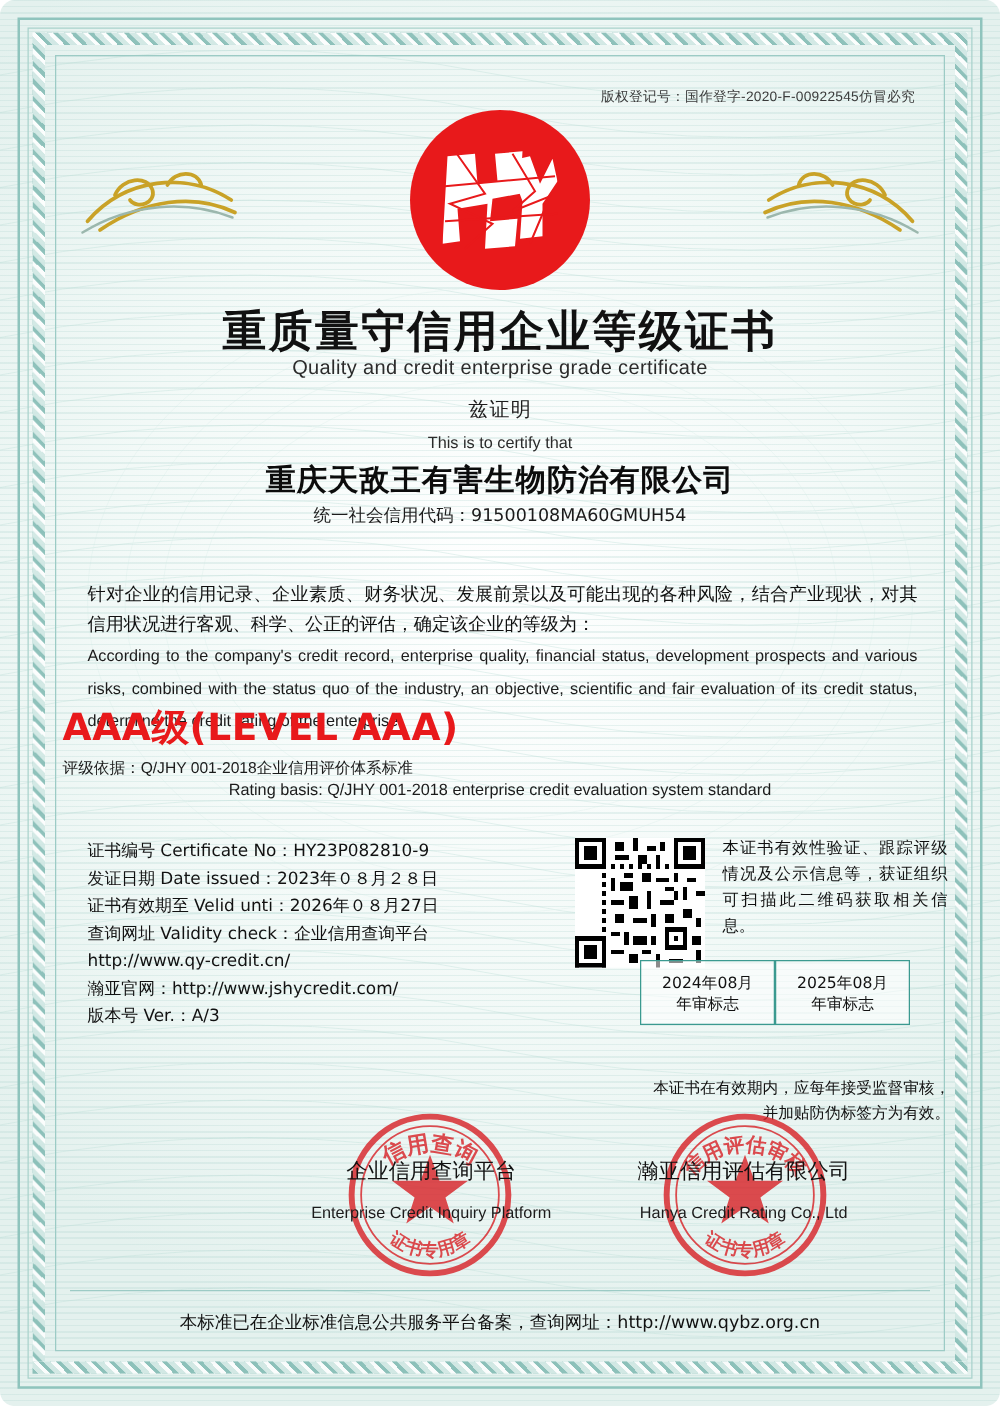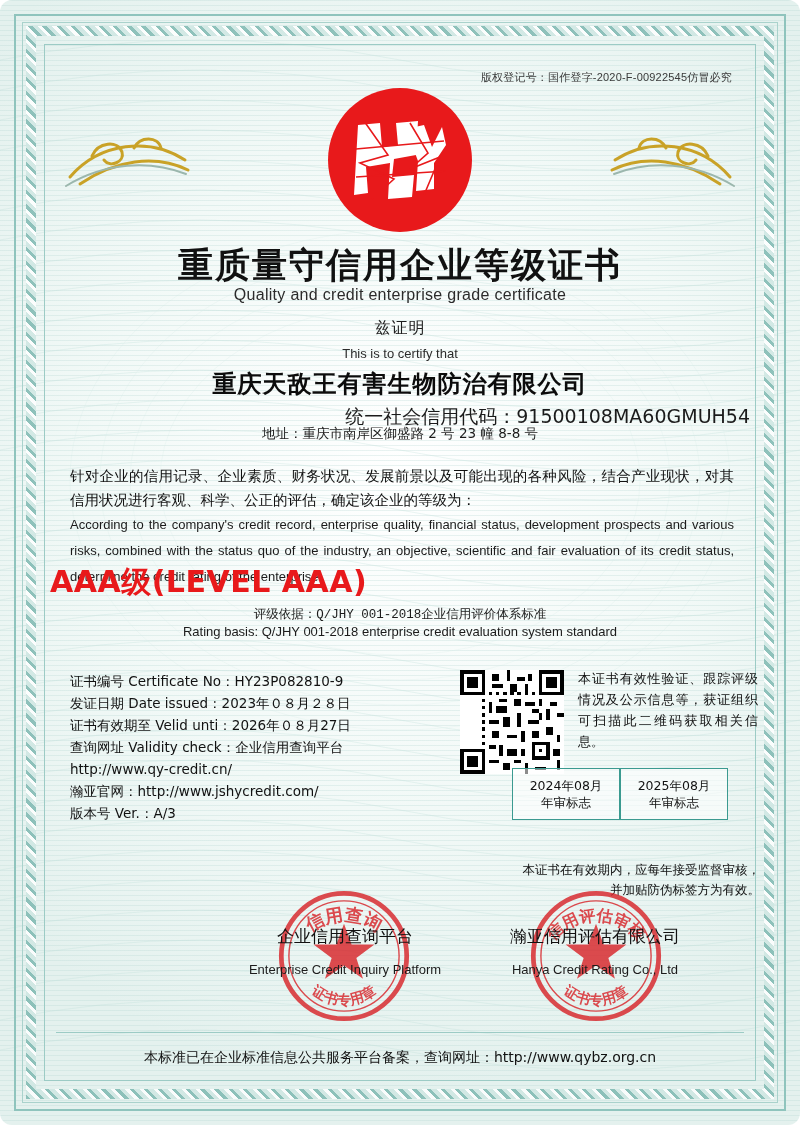--- a/index.html
+++ b/index.html
@@ -163,22 +163,22 @@
     font-size: 24px;
     font-weight: bold;
     color: #0c0c0c;
     letter-spacing: 1px;
     font-family: "DejaVu Sans", sans-serif;
   }
   .credit-code {
     position: absolute;
     top: 354px;
     left: 0; right: 0;
-    text-align: right;
-    font-size: 19px;
+    text-align: center;
+    font-size: 14px;
     color: #1b1b1b;
     font-family: "DejaVu Sans", sans-serif;
   }
   .address {
     position: absolute;
     top: 375px;
     left: 0; right: 0;
     text-align: center;
     font-size: 13.5px;
     color: #1b1b1b;
@@ -215,24 +215,23 @@
     font-size: 30px;
     font-weight: bold;
     color: #e8191b;
     letter-spacing: 0.5px;
     font-family: "DejaVu Sans", sans-serif;
   }
   .basis-cn {
     position: absolute;
     top: 556px;
     left: 0; right: 0;
-    text-align: center;
     font-size: 12.5px;
     color: #1b1b1b;
-    font-family: Liberation Mono, monospace;
+    font-family: Liberation Sans, sans-serif;
   }
   .basis-en {
     position: absolute;
     top: 574px;
     left: 0; right: 0;
     text-align: center;
     font-size: 13px;
     color: #1b1b1b;
   }
 
@@ -460,21 +459,20 @@
     </div>
 
     <div class="title-cn">重质量守信用企业等级证书</div>
     <div class="title-en">Quality and credit enterprise grade certificate</div>
 
     <div class="certify-cn">兹证明</div>
     <div class="certify-en">This is to certify that</div>
 
     <div class="company">重庆天敌王有害生物防治有限公司</div>
     <div class="credit-code">统一社会信用代码：91500108MA60GMUH54</div>
-    <div class="address">地址：重庆市南岸区御盛路 2 号 23 幢 8-8 号</div>
 
     <div class="body-cn">针对企业的信用记录、企业素质、财务状况、发展前景以及可能出现的各种风险，结合产业现状，对其信用状况进行客观、科学、公正的评估，确定该企业的等级为：</div>
     <div class="body-en">According to the company's credit record, enterprise quality, financial status, development prospects and various risks, combined with the status quo of the industry, an objective, scientific and fair evaluation of its credit status, determine the credit rating of the enterprise:</div>
 
     <div class="level">AAA级(LEVEL AAA)</div>
     <div class="basis-cn">评级依据：Q/JHY 001-2018企业信用评价体系标准</div>
     <div class="basis-en">Rating basis: Q/JHY 001-2018 enterprise credit evaluation system standard</div>
 
     <div class="details">
       <div class="row">

